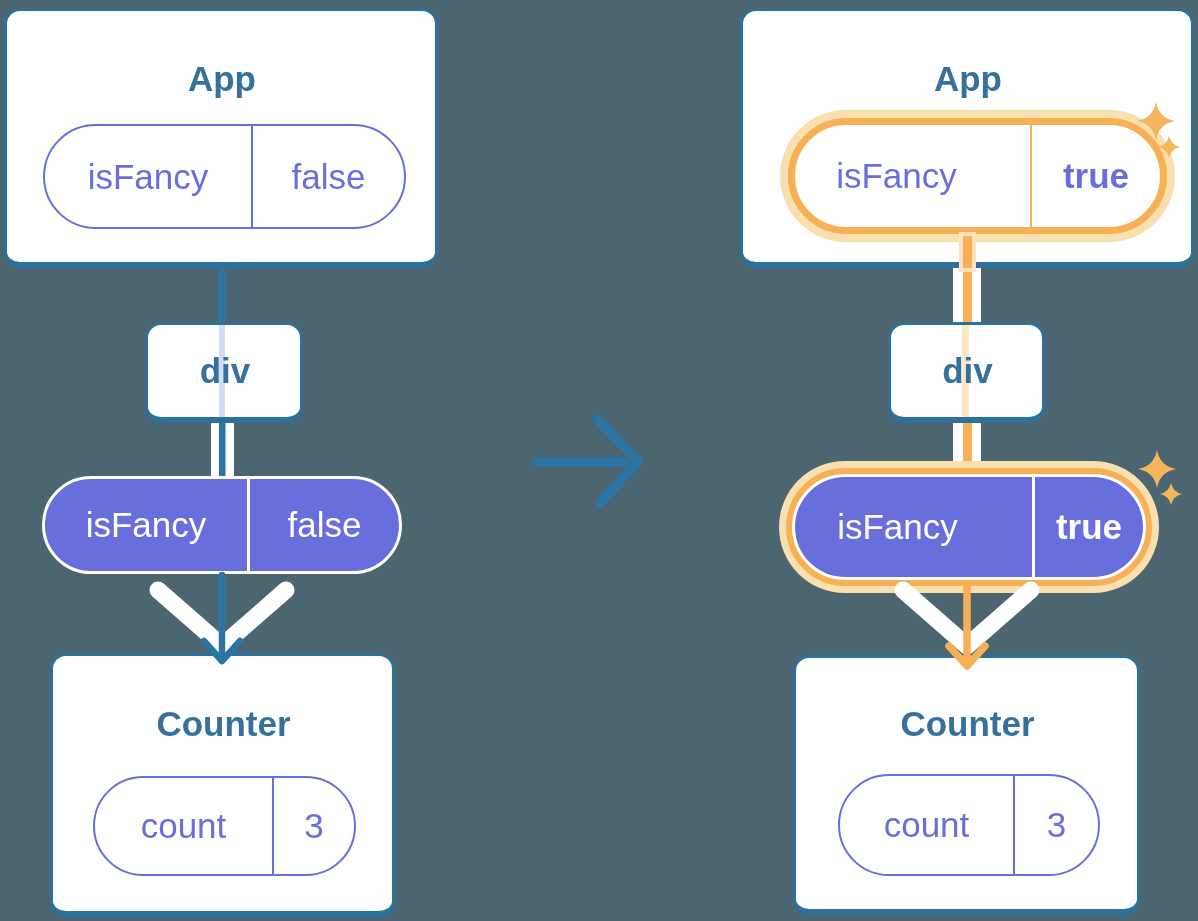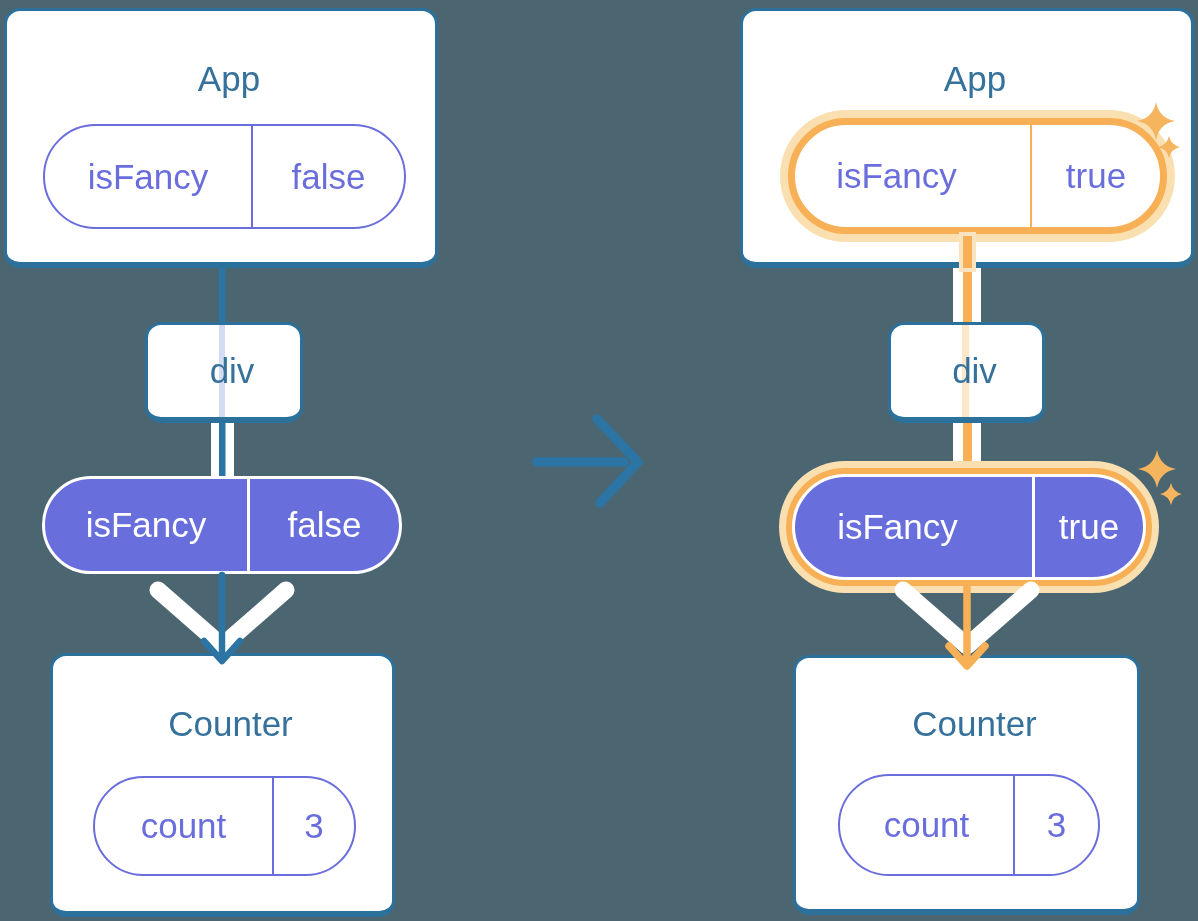--- a/index.html
+++ b/index.html
@@ -11,22 +11,22 @@
   svg.layer{position:absolute;left:0;top:0;width:1198px;height:921px;pointer-events:none;}
   .layer-bg{z-index:1;}
   .layer-fg{z-index:4;}
 
   .box{
     position:absolute;background:#fff;box-sizing:border-box;
     border:3px solid #2B719C;border-bottom-width:6px;border-radius:16px;
     z-index:2;
   }
   .box-title{
-    position:absolute;left:8px;width:100%;text-align:center;
-    color:#35719A;font-size:35px;font-weight:400;line-height:48px;
+    position:absolute;left:1px;width:100%;text-align:center;
+    color:#35719A;font-size:35px;font-weight:700;line-height:48px;
     z-index:2;
   }
   .divbox{display:flex;align-items:center;justify-content:center;}
   .divbox .box-title{position:relative;}
 
   .through-line{position:absolute;top:0;bottom:0;z-index:1;}
 
   .pill{
     position:absolute;display:flex;align-items:stretch;box-sizing:border-box;
     border-radius:999px;font-size:35px;z-index:3;
@@ -52,21 +52,21 @@
     border:6px solid #F7B055;border-radius:999px;
     box-shadow:0 0 0 7px #FADFB0;padding:3px;z-index:3;
   }
   .ring-wrap .pill-inner{
     width:100%;height:100%;box-sizing:border-box;border-radius:999px;
     background:#696EDD;color:#fff;font-size:35px;display:flex;align-items:stretch;
   }
   .ring-wrap .pill-inner .cell{display:flex;align-items:center;justify-content:center;}
   .ring-wrap .pill-inner .cell + .cell{border-left:3px solid #fff;}
 
-  .bold{font-weight:400;margin-left:32px;}
+  .bold{font-weight:700;margin-left:32px;}
 
   .orange-drop{
     position:absolute;background:#F7B055;z-index:3;
     box-shadow:0 0 0 4px #FAE3C1;
   }
 </style>
 </head>
 <body>
 
 <div class="canvas">

